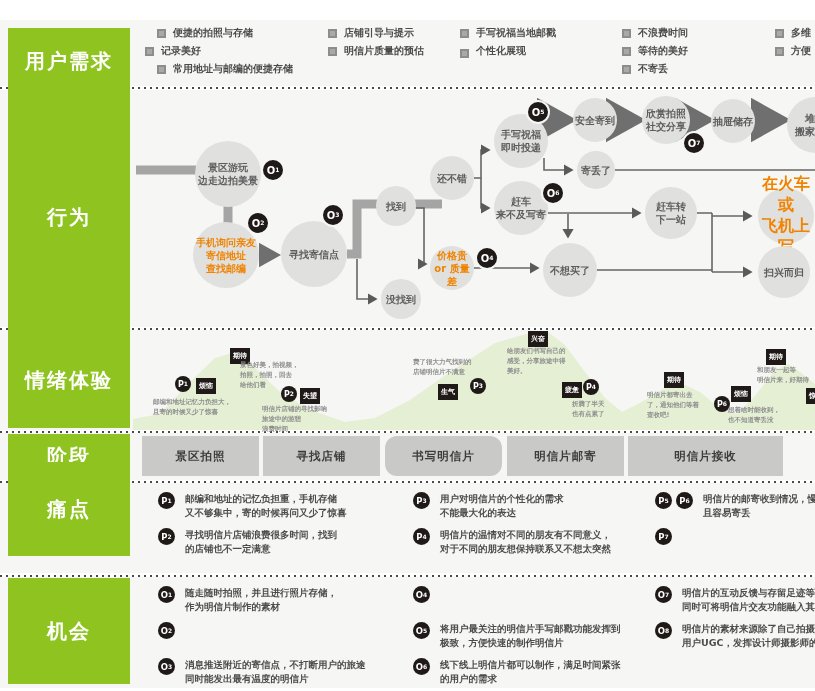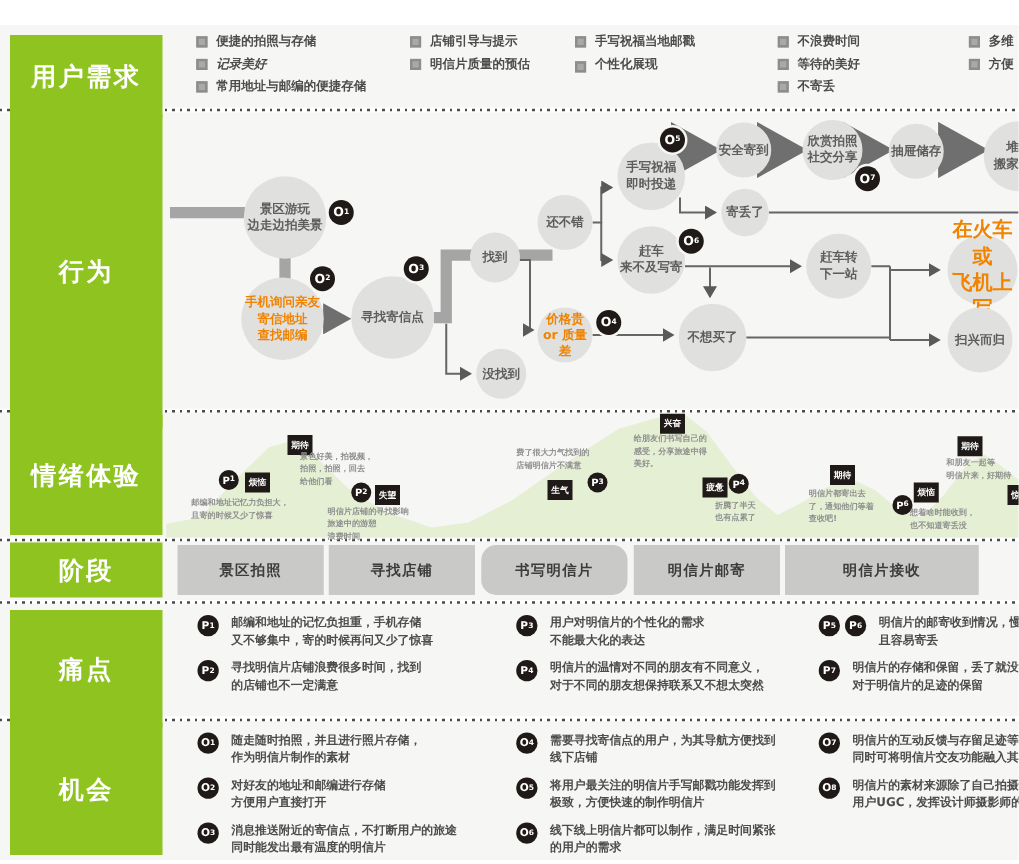--- a/index.html
+++ b/index.html
@@ -91,30 +91,30 @@
       <path d="M712,216 H751" marker-end="url(#arr)"></path>
       <path d="M712,272 H751" marker-end="url(#arr)"></path>
     </g>
   </svg>
 
   <div id="sidebar">
       <div class="side-label" style="top: 28px; height: 66px;">用户需求</div>
       <div class="side-label" style="top: 92px; height: 250px; font-family: Liberation Mono, monospace;">行为</div>
       <div class="side-label" style="top: 332px; height: 96px;">情绪体验</div>
       <div class="side-label" style="top: 434px; height: 44px;">阶段</div>
-      <div class="side-label" style="top: 488px; height: 94px;">痛点</div>
+      <div class="side-label" style="top: 462px; height: 94px;">痛点</div>
       <div class="side-label" style="top: 578px; height: 106px;">机会</div>
     </div>
 
   <div id="needs">
       <div class="need-item" style="left: 157px; top: 26px;">
         <div class="need-bullet"></div>
         <div class="need-text">便捷的拍照与存储</div>
       </div>
-      <div class="need-item" style="left: 157px; top: 44px; font-style: italic;">
+      <div class="need-item" style="left: 145px; top: 44px;">
         <div class="need-bullet"></div>
         <div class="need-text">记录美好</div>
       </div>
       <div class="need-item" style="left: 157px; top: 62px;">
         <div class="need-bullet"></div>
         <div class="need-text">常用地址与邮编的便捷存储</div>
       </div>
       <div class="need-item" style="left: 328px; top: 26px;">
         <div class="need-bullet"></div>
         <div class="need-text">店铺引导与提示</div>
@@ -273,53 +273,47 @@
           <div class="pv-badge">P<sub>5</sub></div>
           <div class="pv-badge">P<sub>6</sub></div>
         </div>
         <div class="pv-text">明信片的邮寄收到情况，慢
 且容易寄丢</div>
       </div>
       <div class="pv-item" style="left: 655px; top: 528px; width: 270px;">
         <div class="pv-badges">
           <div class="pv-badge">P<sub>7</sub></div>
         </div>
-        <div class="pv-text">明信片的存储和保留，丢了就没
-对于明信片的足迹的保留</div>
       </div>
     </div>
 
   <div id="opportunity">
       <div class="pv-item" style="left: 158px; top: 586px; width: 270px;">
         <div class="pv-badges">
           <div class="pv-badge">O<sub>1</sub></div>
         </div>
         <div class="pv-text">随走随时拍照，并且进行照片存储，
 作为明信片制作的素材</div>
       </div>
       <div class="pv-item" style="left: 158px; top: 622px; width: 270px;">
         <div class="pv-badges">
           <div class="pv-badge">O<sub>2</sub></div>
         </div>
-        <div class="pv-text">对好友的地址和邮编进行存储
-方便用户直接打开</div>
       </div>
       <div class="pv-item" style="left: 158px; top: 658px; width: 270px;">
         <div class="pv-badges">
           <div class="pv-badge">O<sub>3</sub></div>
         </div>
         <div class="pv-text">消息推送附近的寄信点，不打断用户的旅途
 同时能发出最有温度的明信片</div>
       </div>
       <div class="pv-item" style="left: 413px; top: 586px; width: 270px;">
         <div class="pv-badges">
           <div class="pv-badge">O<sub>4</sub></div>
         </div>
-        <div class="pv-text">需要寻找寄信点的用户，为其导航方便找到
-线下店铺</div>
       </div>
       <div class="pv-item" style="left: 413px; top: 622px; width: 270px;">
         <div class="pv-badges">
           <div class="pv-badge">O<sub>5</sub></div>
         </div>
         <div class="pv-text">将用户最关注的明信片手写邮戳功能发挥到
 极致，方便快速的制作明信片</div>
       </div>
       <div class="pv-item" style="left: 413px; top: 658px; width: 270px;">
         <div class="pv-badges">

